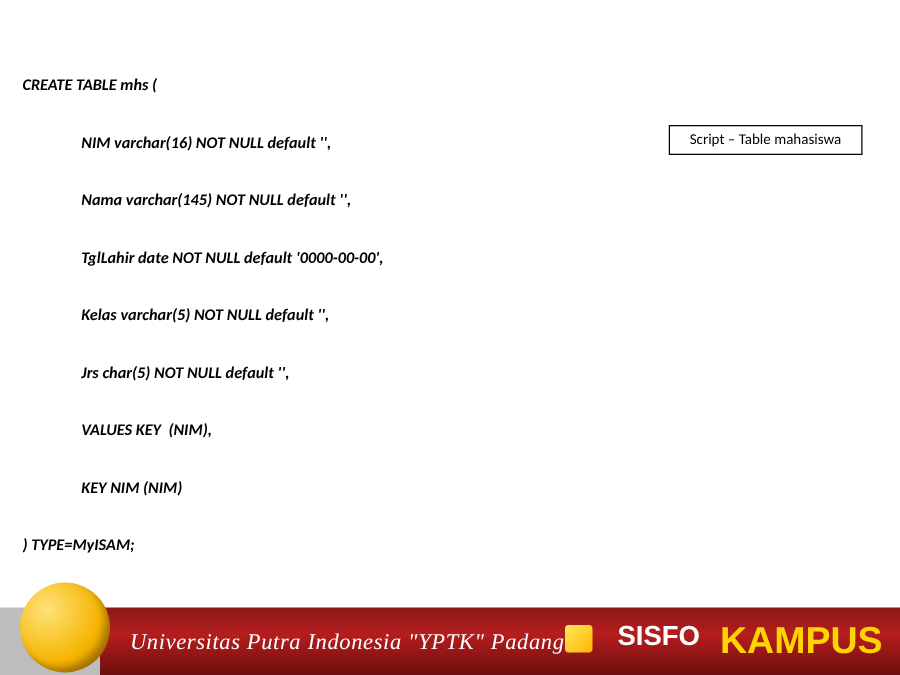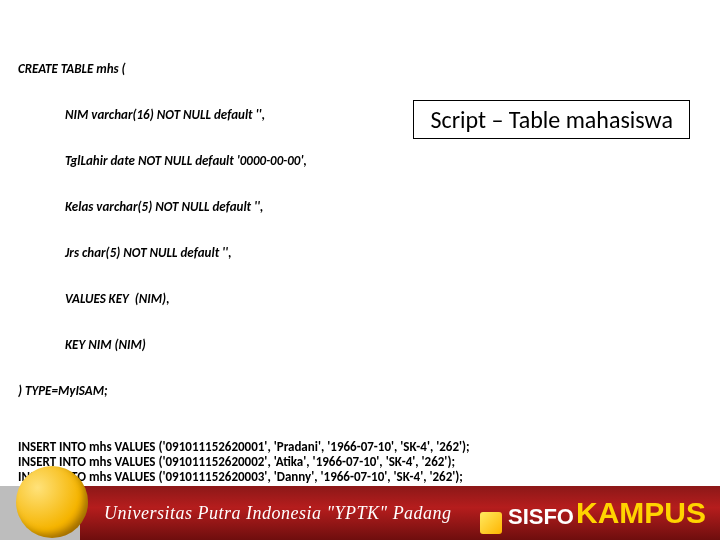--- a/index.html
+++ b/index.html
@@ -19,21 +19,21 @@
   }
   .create-block { margin-bottom: 10px; white-space: pre; }
   .create-block .l { display: block; font-style: italic; }
   .create-block .ind { padding-left: 7px; margin-left: 40px; }
   .title-box {
     position: absolute;
     top: 100px;
     right: 30px;
     border: 1px solid #000;
     padding: 4px 16px;
-    font-size: 24px;
+    font-size: 12px;
     font-weight: normal;
     background: #fff;
   }
   .insert-block .l { display: block; white-space: pre; }
   .footer {
     position: absolute;
     left: 0; right: 0; bottom: 0;
     height: 54px;
     display: flex;
     align-items: stretch;
@@ -60,38 +60,39 @@
     padding: 0 14px 0 24px;
     color: #fff;
   }
   .footer .uni {
     font-family: Georgia, 'Times New Roman', serif;
     font-style: italic;
     font-size: 18px;
     letter-spacing: 0.5px;
   }
   .footer .brand {
-    display: flex; align-items: flex-end; gap: 2px;
+    display: flex; align-items: flex-start; gap: 16px;
     font-family: Arial, sans-serif;
   }
   .footer .brand .s1 { font-size: 22px; font-weight: 900; color: #fff; }
   .footer .brand .s2 { font-size: 30px; font-weight: 900; color: #ffd400; }
   .footer .brand-icon {
     display:inline-block; width:22px; height:22px;
     background: linear-gradient(135deg,#ffea60,#ffb400);
     border-radius:3px; margin-right:4px; position:relative; top:4px;
   }
 </style>
 </head>
 <body>
 
 <div class="content">
   <div class="create-block">
     <span class="l">CREATE TABLE mhs (</span>
     <span class="l ind">NIM varchar(16) NOT NULL default '',</span>
+    <span class="l ind">Nama varchar(145) NOT NULL default '',</span>
     <span class="l ind">TglLahir date NOT NULL default '0000-00-00',</span>
     <span class="l ind">Kelas varchar(5) NOT NULL default '',</span>
     <span class="l ind">Jrs char(5) NOT NULL default '',</span>
     <span class="l ind">VALUES KEY  (NIM),</span>
     <span class="l ind">KEY NIM (NIM)</span>
     <span class="l">) TYPE=MyISAM;</span>
   </div>
 
   <div class="insert-block">
     <span class="l">INSERT INTO mhs VALUES ('091011152620001', 'Pradani', '1966-07-10', 'SK-4', '262');</span>

